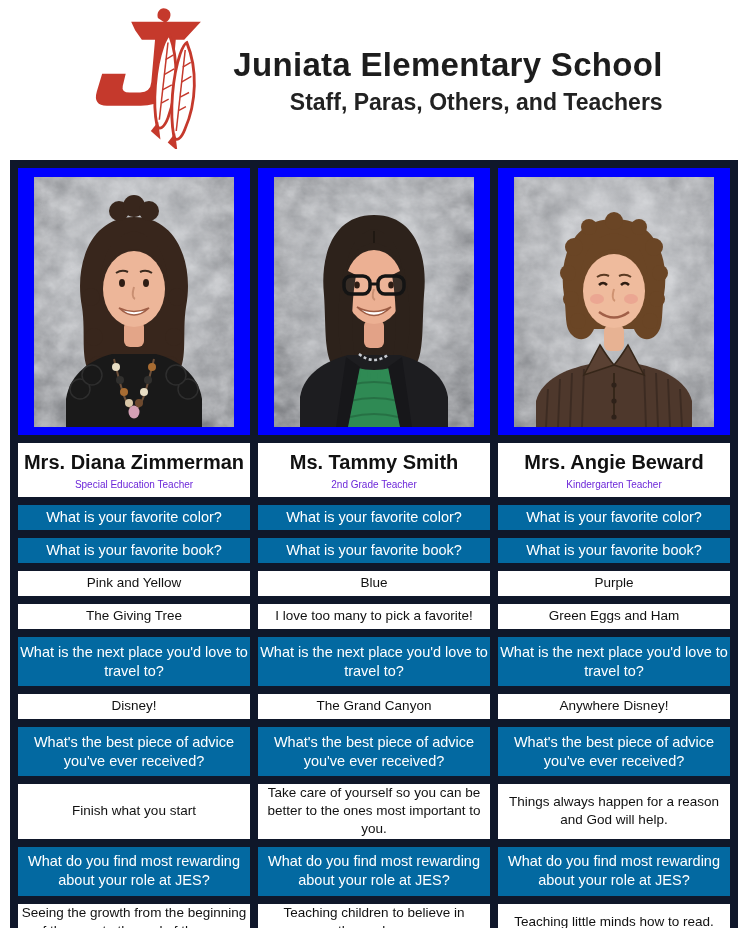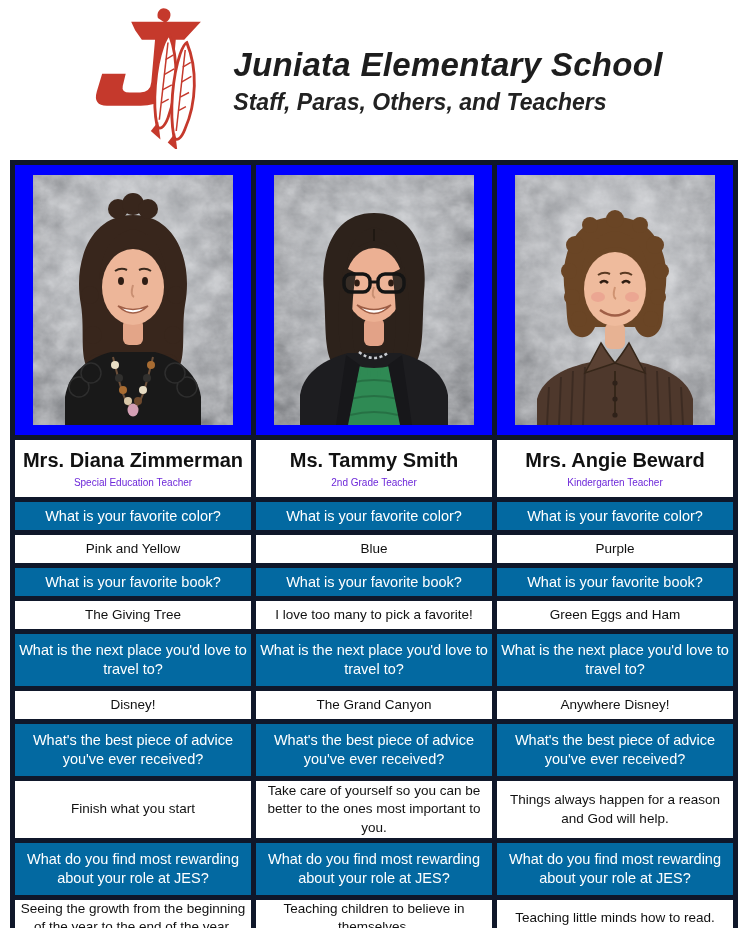--- a/index.html
+++ b/index.html
@@ -8,31 +8,31 @@
     width: 748px; height: 928px;
     background: #ffffff;
     font-family: "Liberation Sans", sans-serif;
     overflow: hidden;
   }
   .header {
     display: flex; align-items: center; justify-content: center;
     gap: 16px; padding: 6px 0 2px 0; height: 158px;
   }
   .logo-wrap { flex: 0 0 auto; margin-top: -6px; }
-  .titles { text-align: left; font-style: italic; }
+  .titles { text-align: right; }
   .t1 { font-size: 33px; font-weight: 600; color: #1d1d1d; letter-spacing: .3px; }
   .t2 { font-size: 27px; font-weight: 500; color: #1d1d1d; margin-top: 3px; }
   .t3 { font-size: 23px; font-weight: 700; color: #222; margin-top: 5px; }
 
   table.spot {
     border-collapse: collapse; table-layout: fixed;
     width: 728px; margin: 2px auto 0 auto;
   }
   table.spot td {
-    border: 5px solid #0f172a; text-align: center; vertical-align: middle;
+    border: 8px solid #0f172a; text-align: center; vertical-align: middle;
     padding: 0; overflow: hidden;
   }
   tr.photo-row { height: 275px; }
   td.photo-cell { background: #0000FF; }
   td.photo-cell svg { display: block; margin: 0 auto; }
   tr.name-row { height: 62px; }
   .tname { font-size: 20px; font-weight: 700; color: #111; line-height: 1.1; }
   .ttitle { font-size: 10px; color: #6d28d9; margin-top: 6px; }
   td.q-cell {
     background: #0369a1; color: #fff;
@@ -257,29 +257,29 @@
       <div class="ttitle">Kindergarten Teacher</div>
     </td>
   </tr>
 
   <tr class="h33">
     <td class="q-cell">What is your favorite color?</td>
     <td class="q-cell">What is your favorite color?</td>
     <td class="q-cell">What is your favorite color?</td>
   </tr>
   <tr class="h33">
+    <td class="q-cell">What is your favorite book?</td>
+    <td class="q-cell">What is your favorite book?</td>
+    <td class="q-cell">What is your favorite book?</td>
+  </tr>
+
+  <tr class="h33">
     <td class="a-cell">Pink and Yellow</td>
     <td class="a-cell">Blue</td>
     <td class="a-cell">Purple</td>
-  </tr>
-
-  <tr class="h33">
-    <td class="q-cell">What is your favorite book?</td>
-    <td class="q-cell">What is your favorite book?</td>
-    <td class="q-cell">What is your favorite book?</td>
   </tr>
   <tr class="h33">
     <td class="a-cell">The Giving Tree</td>
     <td class="a-cell">I love too many to pick a favorite!</td>
     <td class="a-cell">Green Eggs and Ham</td>
   </tr>
 
   <tr class="h48">
     <td class="q-cell">What is the next place you'd love to travel to?</td>
     <td class="q-cell">What is the next place you'd love to travel to?</td>

